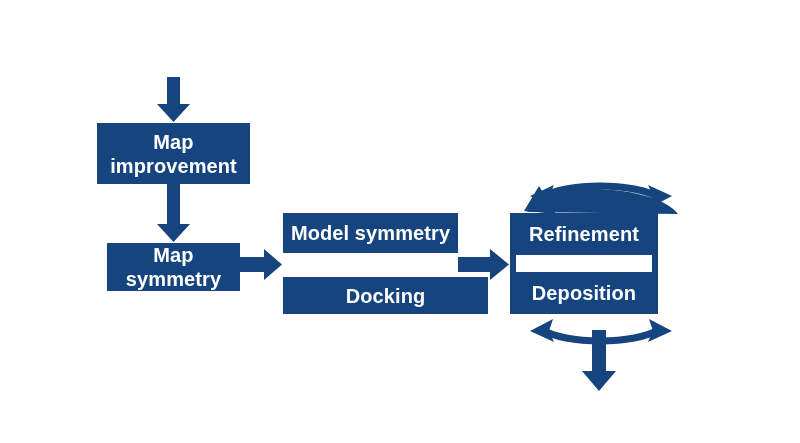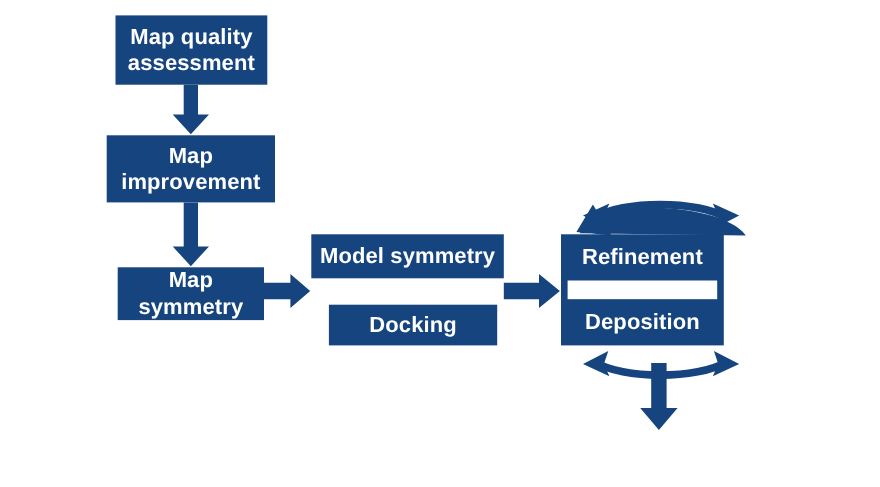--- a/index.html
+++ b/index.html
@@ -49,21 +49,21 @@
     pointer-events: none;
   }
   .arrow-fill {
     fill: #15447E;
   }
   
   #node-map-quality    { left: 105px; top: 14px;  width: 138px; height: 63px; }
   #node-map-improve    { left: 97px;  top: 123px; width: 153px; height: 61px; }
   #node-map-symmetry   { left: 107px; top: 243px; width: 133px; height: 48px; }
   #node-model-building { left: 283px; top: 213px; width: 175px; height: 40px; }
-  #node-docking        { left: 283px; top: 277px; width: 153px; height: 37px; margin-left: 16px; }
+  #node-docking        { left: 283px; top: 277px; width: 205px; height: 37px; }
   #node-refine-val     { left: 510px; top: 213px; width: 148px; height: 101px; }
   #node-deposition     { left: 510px; top: 392px; width: 178px; height: 44px; }
 
   
   #node-refine-val {
     display: block;
     padding: 0;
   }
   .rv-row {
     position: absolute;
@@ -132,24 +132,20 @@
       <path d="M 541 329 C 565 345, 635 345, 660 329" fill="none" stroke="#15447E" stroke-width="7" stroke-linecap="butt"></path>
       <polygon class="arrow-fill" points="554,342 530,331 553,319 549,331" fill="#15447E"></polygon>
       <polygon class="arrow-fill" points="648,342 672,331 649,319 653,331" fill="#15447E"></polygon>
     </g>
 
     <g>
       <path class="arrow-fill" d="M 592 330 L 606 330 L 606 371 L 616 371 L 599 391 L 582 371 L 592 371 Z" fill="#15447E"></path>
     </g>
   </svg>
 
-  <div class="node" id="node-map-quality" style="background: rgb(21, 68, 126); color: rgb(255, 255, 255);">
-    <span class="node-label">Map quality
-assessment</span>
-  </div>
 
   <div class="node" id="node-map-improve" style="background: rgb(21, 68, 126); color: rgb(255, 255, 255);">
     <span class="node-label">Map
 improvement</span>
   </div>
 
   <div class="node" id="node-map-symmetry" style="background: rgb(21, 68, 126); color: rgb(255, 255, 255);">
     <span class="node-label">Map
 symmetry</span>
   </div>

